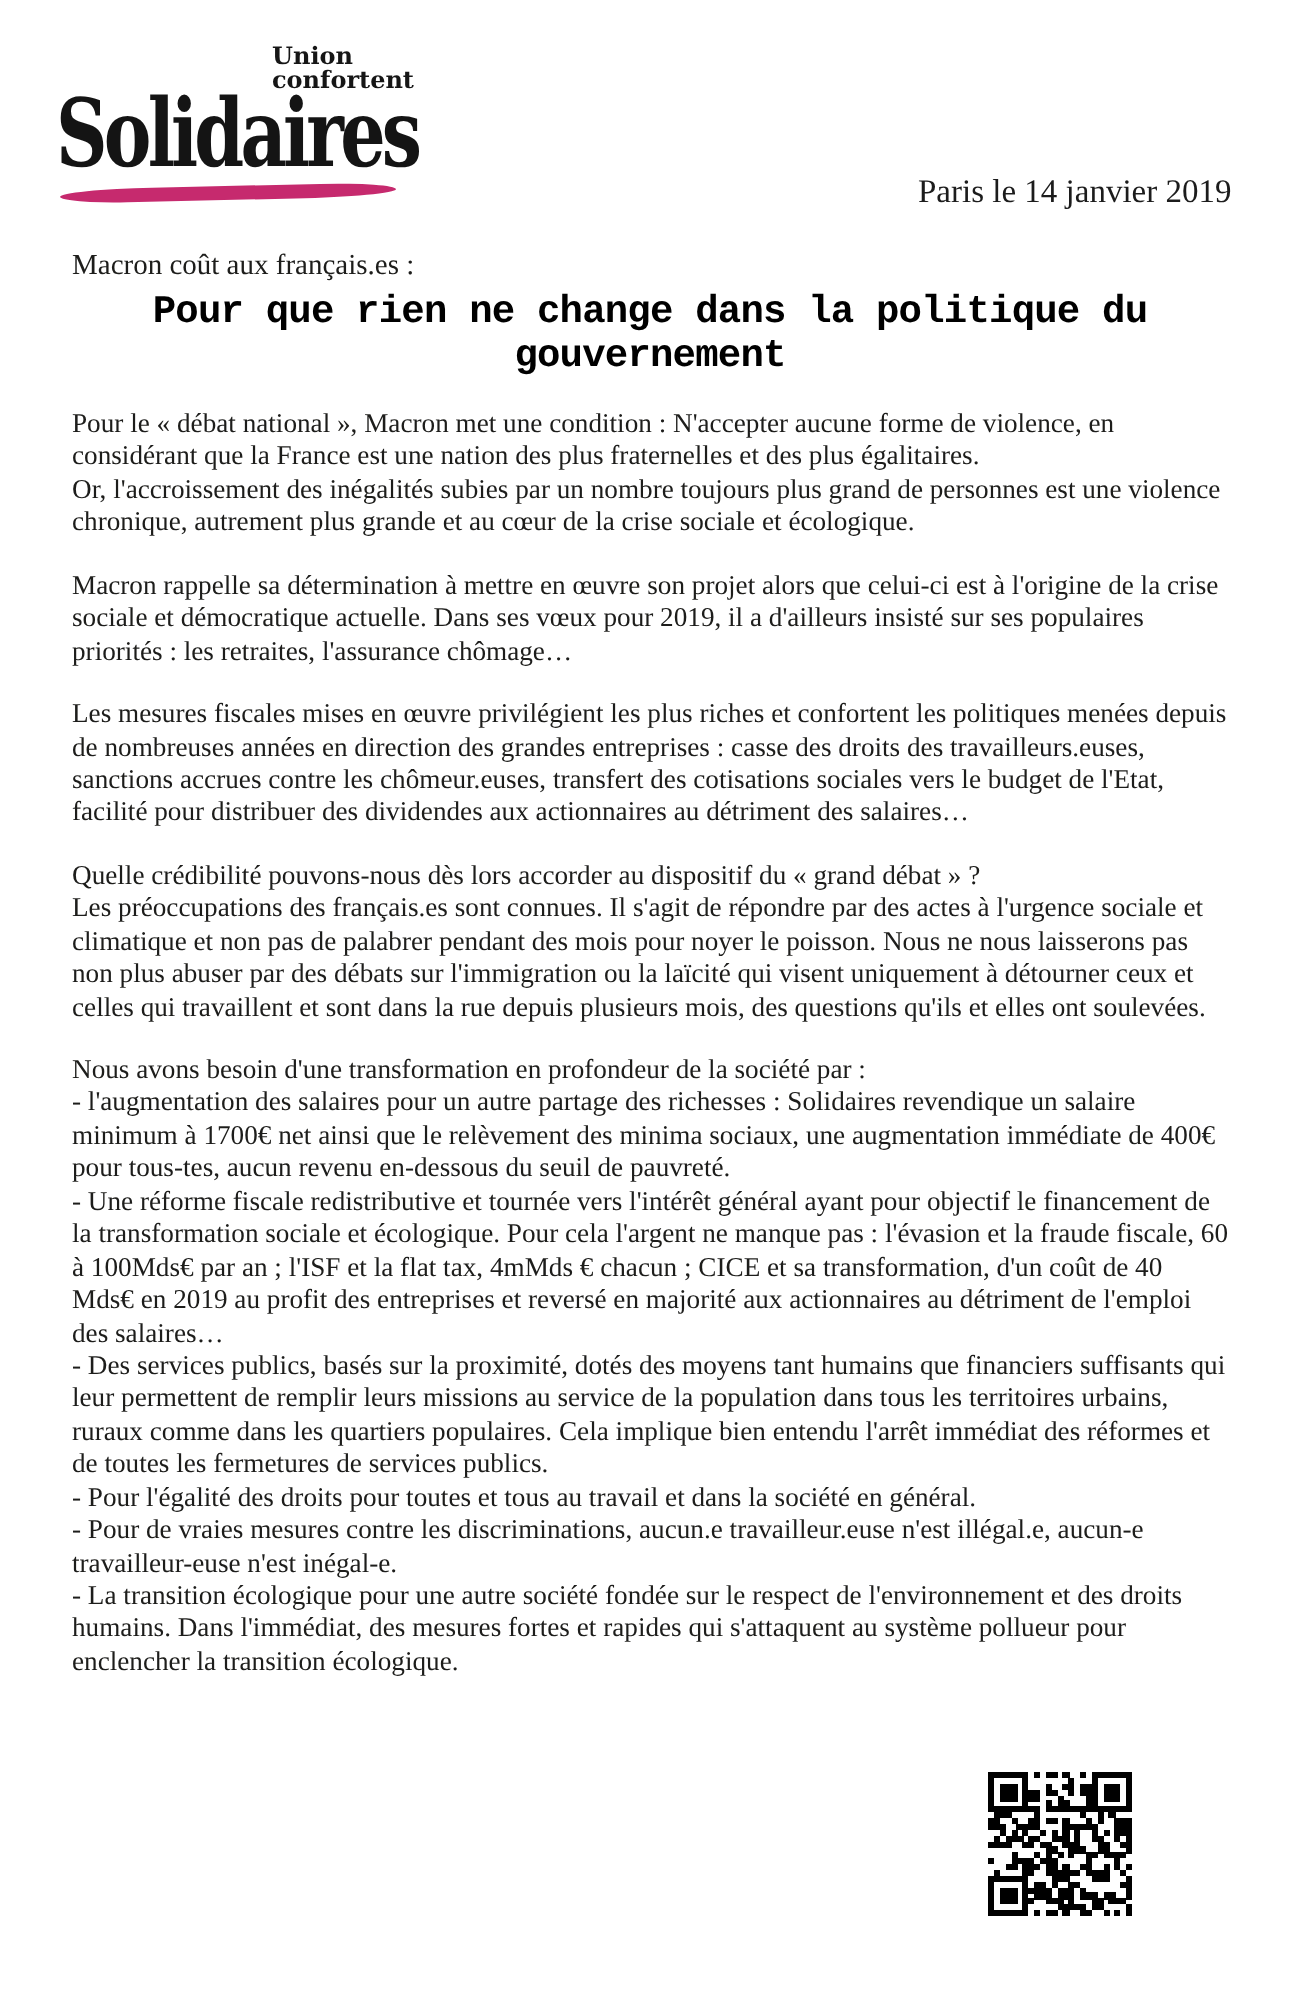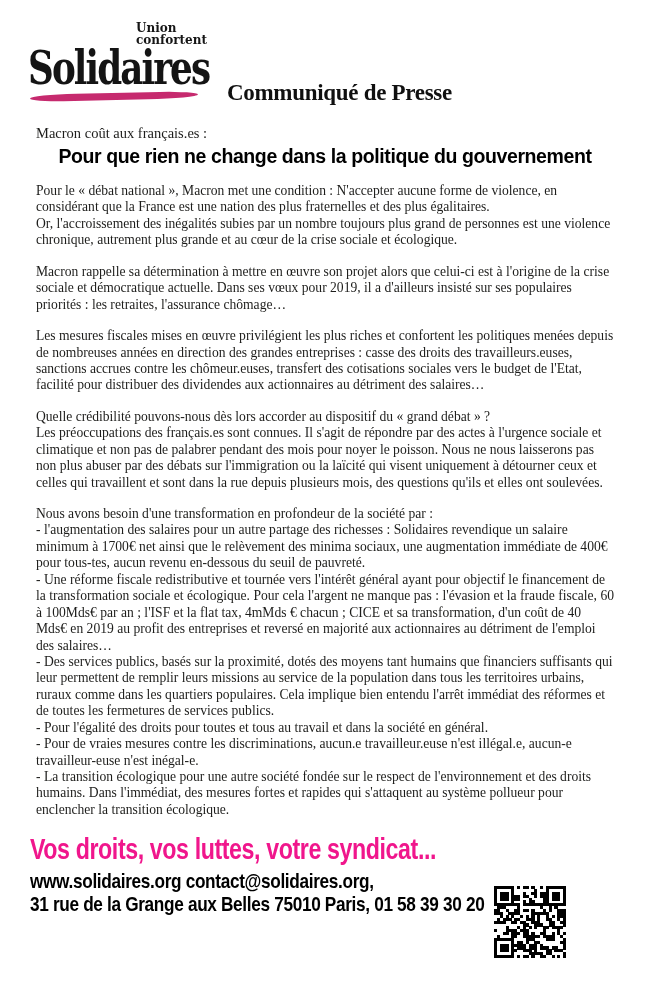--- a/index.html
+++ b/index.html
@@ -44,21 +44,21 @@
   }
   .dateline{
     position:absolute;left:459px;top:86px;
     font-size:16.5px;color:#1c1c1c;white-space:nowrap;
   }
   
   .content{padding:0 35px 0 36px;}
   .kicker{font-size:14.5px;margin-top:7px;}
   .headline{
     text-align:center;
-    font-family:Liberation Sans, sans-serif;
+    font-family:Liberation Mono, monospace;
     font-weight:bold;font-size:19.5px;letter-spacing:-0.4px;
     color:#000;margin-top:3px;
   }
   .bodytext{margin-top:15px;}
   .bodytext p{
     white-space:pre-line;
     font-size:13.6px;line-height:1.21;
     margin:0 0 15px 0;
   }
   
@@ -89,21 +89,21 @@
 
   <div class="header">
     <div class="logo">
       <div class="logo-tagline">
         <div>Union</div>
         <div>confortent</div>
       </div>
       <div class="logo-name">Solidaires</div>
       <div class="logo-underline"></div>
     </div>
-    <div class="doc-type">Communiqué de Presse</div>
+    <div class="dateline">Paris le 14 janvier 2019</div>
   </div>
 
   <div class="content">
     <div class="kicker">Macron coût aux français.es :</div>
     <div class="headline">Pour que rien ne change dans la politique du gouvernement</div>
     <div class="bodytext">
         <p>Pour le « débat national », Macron met une condition : N'accepter aucune forme de violence, en considérant que la France est une nation des plus fraternelles et des plus égalitaires.
 Or, l'accroissement des inégalités subies par un nombre toujours plus grand de personnes est une violence chronique, autrement plus grande et au cœur de la crise sociale et écologique.</p>
         <p>Macron rappelle sa détermination à mettre en œuvre son projet alors que celui-ci est à l'origine de la crise sociale et démocratique actuelle. Dans ses vœux pour 2019, il a d'ailleurs insisté sur ses populaires priorités : les retraites, l'assurance chômage…</p>
         <p>Les mesures fiscales mises en œuvre privilégient les plus riches et confortent les politiques menées depuis de nombreuses années en direction des grandes entreprises : casse des droits des travailleurs.euses, sanctions accrues contre les chômeur.euses, transfert des cotisations sociales vers le budget de l'Etat, facilité pour distribuer des dividendes aux actionnaires au détriment des salaires…</p>
@@ -112,25 +112,20 @@
         <p>Nous avons besoin d'une transformation en profondeur de la société par :
 - l'augmentation des salaires pour un autre partage des richesses : Solidaires revendique un salaire minimum à 1700€ net ainsi que le relèvement des minima sociaux, une augmentation immédiate de 400€ pour tous-tes, aucun revenu en-dessous du seuil de pauvreté.
 - Une réforme fiscale redistributive et tournée vers l'intérêt général ayant pour objectif le financement de la transformation sociale et écologique. Pour cela l'argent ne manque pas : l'évasion et la fraude fiscale, 60 à 100Mds€ par an ; l'ISF et la flat tax, 4mMds € chacun ; CICE et sa transformation, d'un coût de 40 Mds€ en 2019 au profit des entreprises et reversé en majorité aux actionnaires au détriment de l'emploi des salaires…
 - Des services publics, basés sur la proximité, dotés des moyens tant humains que financiers suffisants qui leur permettent de remplir leurs missions au service de la population dans tous les territoires urbains, ruraux comme dans les quartiers populaires. Cela implique bien entendu l'arrêt immédiat des réformes et de toutes les fermetures de services publics.
 - Pour l'égalité des droits pour toutes et tous au travail et dans la société en général.
 - Pour de vraies mesures contre les discriminations, aucun.e travailleur.euse n'est illégal.e, aucun-e travailleur-euse n'est inégal-e.
 - La transition écologique pour une autre société fondée sur le respect de l'environnement et des droits humains. Dans l'immédiat, des mesures fortes et rapides qui s'attaquent au système pollueur pour enclencher la transition écologique.</p>
       </div>
   </div>
 
-  <div class="footer">
-    <div class="slogan">Vos droits, vos luttes, votre syndicat...</div>
-    <div class="contact-line">www.solidaires.org contact@solidaires.org,</div>
-    <div class="contact-line">31 rue de la Grange aux Belles 75010 Paris, 01 58 39 30 20</div>
-  </div>
 
   <div class="qr" style="position: absolute;">
       <div style="position:absolute;left:0px;top:0px;width:3.13px;height:3.13px;background:#000"></div>
       <div style="position:absolute;left:2.88px;top:0px;width:3.13px;height:3.13px;background:#000"></div>
       <div style="position:absolute;left:5.76px;top:0px;width:3.13px;height:3.13px;background:#000"></div>
       <div style="position:absolute;left:8.64px;top:0px;width:3.13px;height:3.13px;background:#000"></div>
       <div style="position:absolute;left:11.52px;top:0px;width:3.13px;height:3.13px;background:#000"></div>
       <div style="position:absolute;left:14.399999999999999px;top:0px;width:3.13px;height:3.13px;background:#000"></div>
       <div style="position:absolute;left:17.28px;top:0px;width:3.13px;height:3.13px;background:#000"></div>
       <div style="position:absolute;left:23.04px;top:0px;width:3.13px;height:3.13px;background:#000"></div>

